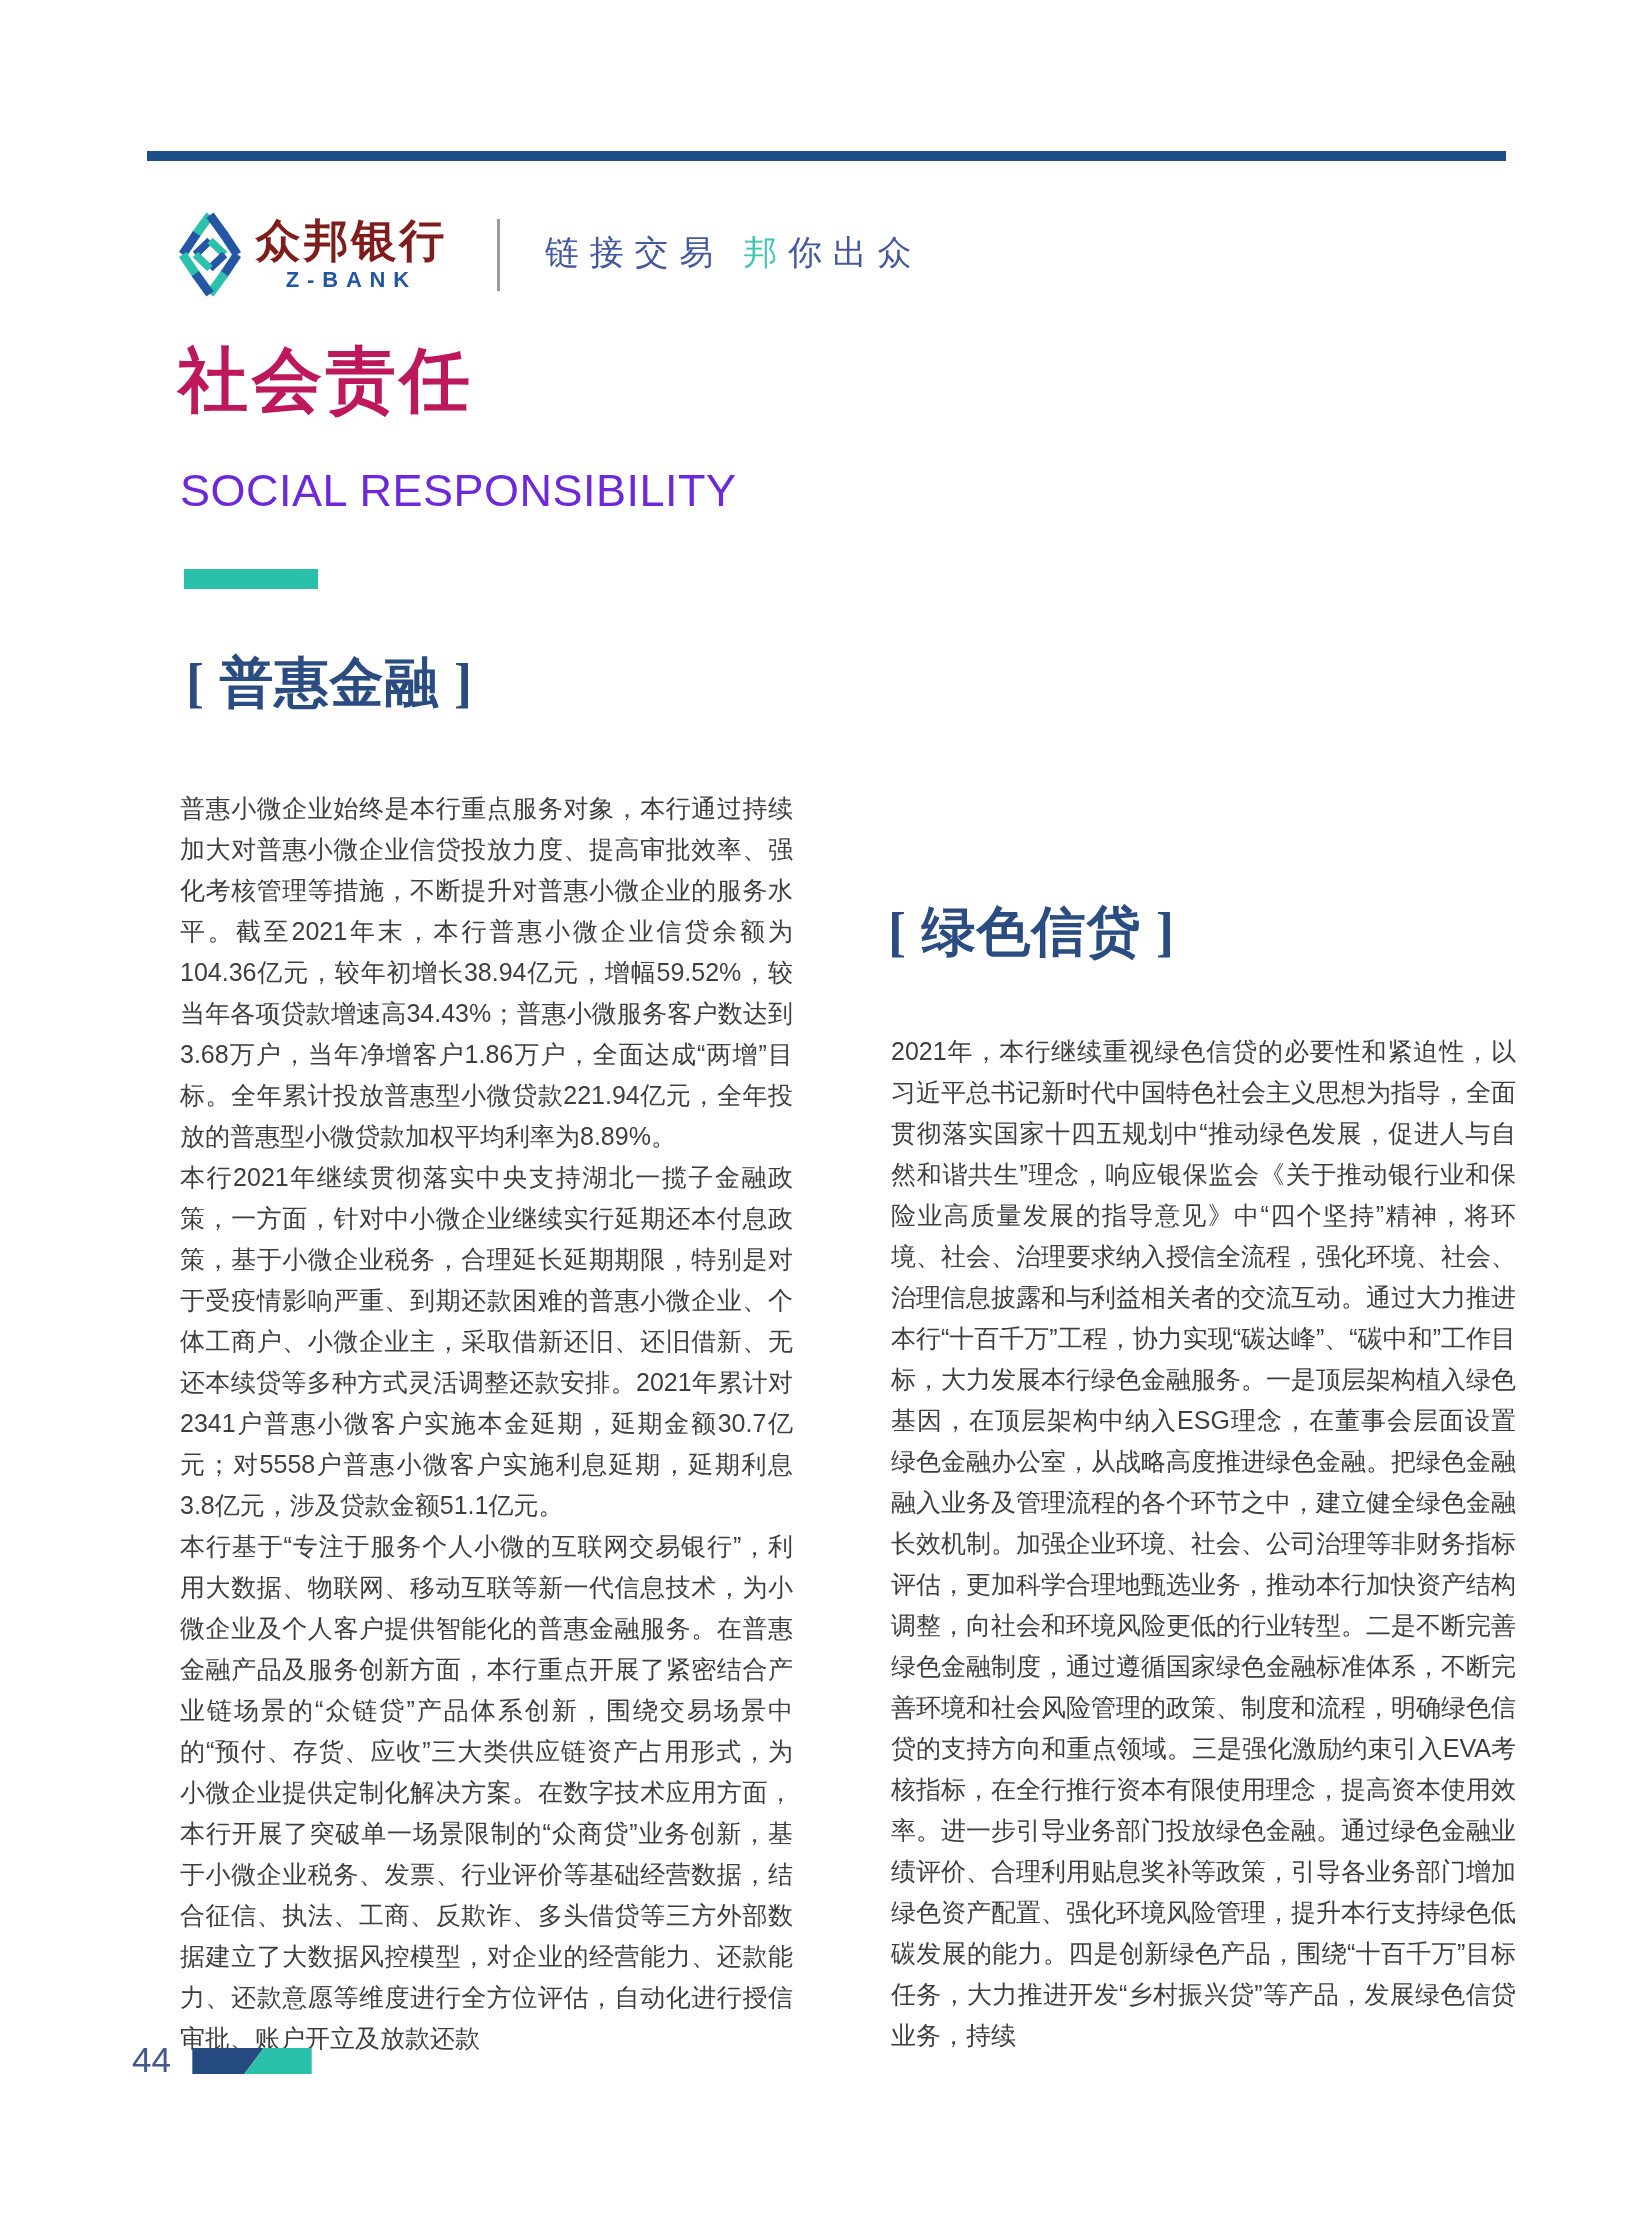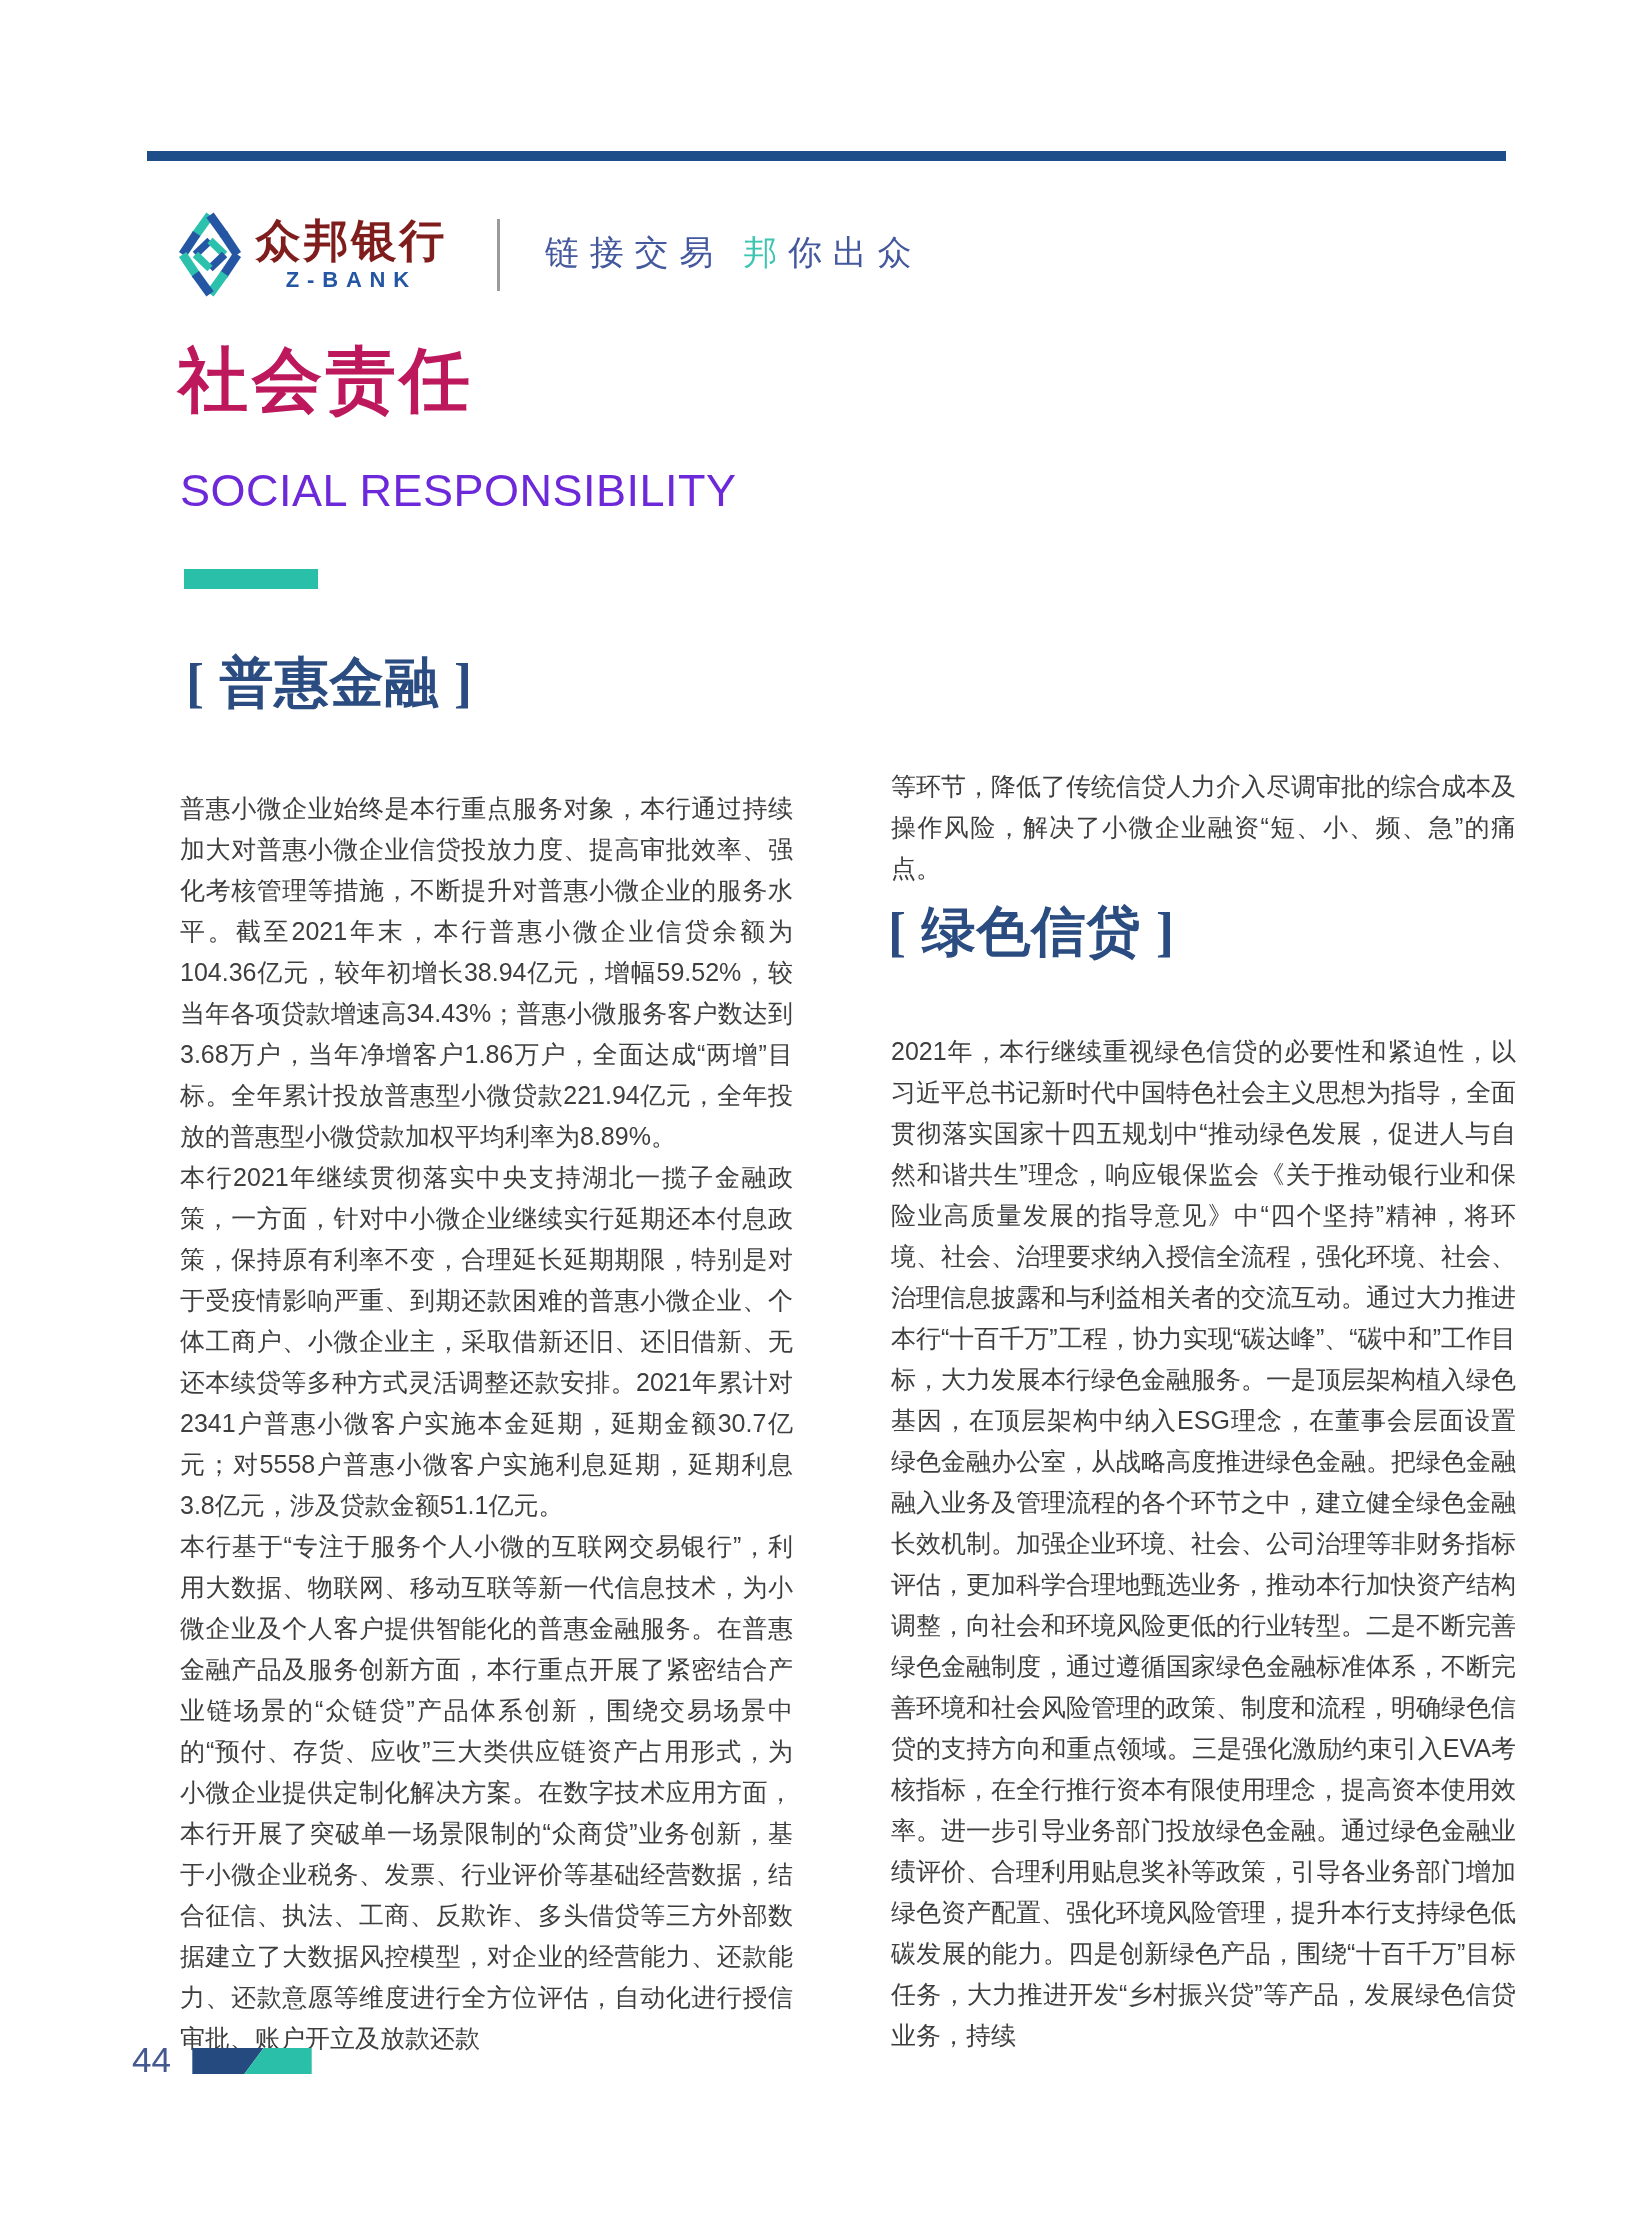--- a/index.html
+++ b/index.html
@@ -104,27 +104,24 @@
   </div>
 
   <div class="title-cn">社会责任</div>
   <div class="title-en">SOCIAL RESPONSIBILITY</div>
   <div class="accent-bar"></div>
 
   <div class="section-heading h2-left">[ 普惠金融 ]</div>
 
   <div class="body-col left-col">
     <p>普惠小微企业始终是本行重点服务对象，本行通过持续加大对普惠小微企业信贷投放力度、提高审批效率、强化考核管理等措施，不断提升对普惠小微企业的服务水平。截至2021年末，本行普惠小微企业信贷余额为104.36亿元，较年初增长38.94亿元，增幅59.52%，较当年各项贷款增速高34.43%；普惠小微服务客户数达到3.68万户，当年净增客户1.86万户，全面达成“两增”目标。全年累计投放普惠型小微贷款221.94亿元，全年投放的普惠型小微贷款加权平均利率为8.89%。</p>
-    <p>本行2021年继续贯彻落实中央支持湖北一揽子金融政策，一方面，针对中小微企业继续实行延期还本付息政策，保持原有利率不变，合理延长延期期限，特别是对于受疫情影响严重、到期还款困难的普惠小微企业、个体工商户、小微企业主，采取借新还旧、还旧借新、无还本续贷等多种方式灵活调整还款安排。2021年累计对2341户普惠小微客户实施本金延期，延期金额30.7亿元；对5558户普惠小微客户实施利息延期，延期利息3.8亿元，涉及贷款金额51.1亿元。</p>
+    <p>本行2021年继续贯彻落实中央支持湖北一揽子金融政策，一方面，针对中小微企业继续实行延期还本付息政策，基于小微企业税务，合理延长延期期限，特别是对于受疫情影响严重、到期还款困难的普惠小微企业、个体工商户、小微企业主，采取借新还旧、还旧借新、无还本续贷等多种方式灵活调整还款安排。2021年累计对2341户普惠小微客户实施本金延期，延期金额30.7亿元；对5558户普惠小微客户实施利息延期，延期利息3.8亿元，涉及贷款金额51.1亿元。</p>
     <p>本行基于“专注于服务个人小微的互联网交易银行”，利用大数据、物联网、移动互联等新一代信息技术，为小微企业及个人客户提供智能化的普惠金融服务。在普惠金融产品及服务创新方面，本行重点开展了紧密结合产业链场景的“众链贷”产品体系创新，围绕交易场景中的“预付、存货、应收”三大类供应链资产占用形式，为小微企业提供定制化解决方案。在数字技术应用方面，本行开展了突破单一场景限制的“众商贷”业务创新，基于小微企业税务、发票、行业评价等基础经营数据，结合征信、执法、工商、反欺诈、多头借贷等三方外部数据建立了大数据风控模型，对企业的经营能力、还款能力、还款意愿等维度进行全方位评估，自动化进行授信审批、账户开立及放款还款</p>
   </div>
 
-  <div class="body-col right-cont">
-    <p>等环节，降低了传统信贷人力介入尽调审批的综合成本及操作风险，解决了小微企业融资“短、小、频、急”的痛点。</p>
-  </div>
 
   <div class="section-heading h2-right">[ 绿色信贷 ]</div>
 
   <div class="body-col right-col">
     <p>2021年，本行继续重视绿色信贷的必要性和紧迫性，以习近平总书记新时代中国特色社会主义思想为指导，全面贯彻落实国家十四五规划中“推动绿色发展，促进人与自然和谐共生”理念，响应银保监会《关于推动银行业和保险业高质量发展的指导意见》中“四个坚持”精神，将环境、社会、治理要求纳入授信全流程，强化环境、社会、治理信息披露和与利益相关者的交流互动。通过大力推进本行“十百千万”工程，协力实现“碳达峰”、“碳中和”工作目标，大力发展本行绿色金融服务。一是顶层架构植入绿色基因，在顶层架构中纳入ESG理念，在董事会层面设置绿色金融办公室，从战略高度推进绿色金融。把绿色金融融入业务及管理流程的各个环节之中，建立健全绿色金融长效机制。加强企业环境、社会、公司治理等非财务指标评估，更加科学合理地甄选业务，推动本行加快资产结构调整，向社会和环境风险更低的行业转型。二是不断完善绿色金融制度，通过遵循国家绿色金融标准体系，不断完善环境和社会风险管理的政策、制度和流程，明确绿色信贷的支持方向和重点领域。三是强化激励约束引入EVA考核指标，在全行推行资本有限使用理念，提高资本使用效率。进一步引导业务部门投放绿色金融。通过绿色金融业绩评价、合理利用贴息奖补等政策，引导各业务部门增加绿色资产配置、强化环境风险管理，提升本行支持绿色低碳发展的能力。四是创新绿色产品，围绕“十百千万”目标任务，大力推进开发“乡村振兴贷”等产品，发展绿色信贷业务，持续</p>
   </div>
 
   <div class="footer-num">44</div>
   <svg class="footer-flag" width="120" height="26" viewBox="0 0 124 27" aria-hidden="true">
     <polygon points="0,0 74,0 54,27 0,27" fill="#254a80"></polygon>

